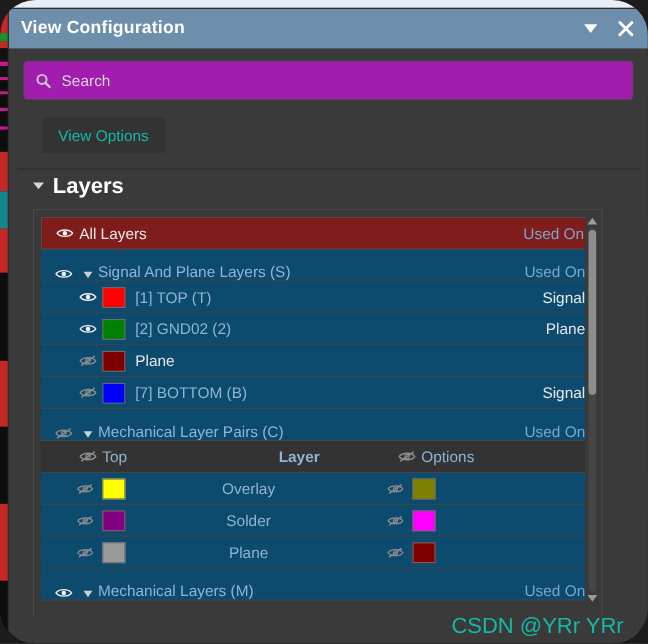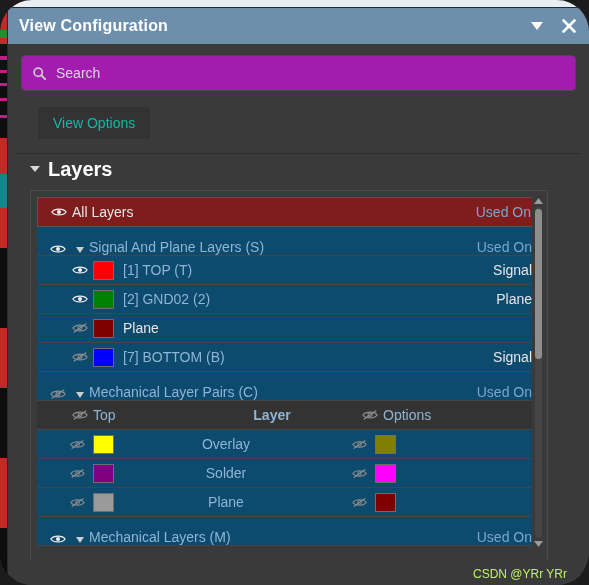--- a/index.html
+++ b/index.html
@@ -112,21 +112,21 @@
   .sb-arrow{width:13px;height:12px;display:flex;align-items:center;justify-content:center;cursor:pointer;}
   .sb-up{position:absolute;top:0;left:0;}
   .sb-down{position:absolute;bottom:0;left:0;}
   .sb-track{position:absolute;top:12px;bottom:12px;left:3px;width:7px;background:#454545;border-radius:4px;}
   .sb-thumb{position:absolute;top:2px;left:0;width:7px;height:150px;background:#8e8e8e;border-radius:4px;cursor:pointer;}
 
   .clip-fade{
     position:absolute;left:0;right:0;bottom:0;height:26px;background:#3a3a3a;
   }
   .watermark{
-    position:absolute;right:14px;bottom:5px;color:#bef264;font-size:12px;
+    position:absolute;right:14px;bottom:5px;color:#14b8a6;font-size:20px;
   }
   svg{display:block;}
 </style>
 </head>
 <body>
 
 <div id="root">
 
   <div class="bg-canvas">
     <div class="bg-strip">

